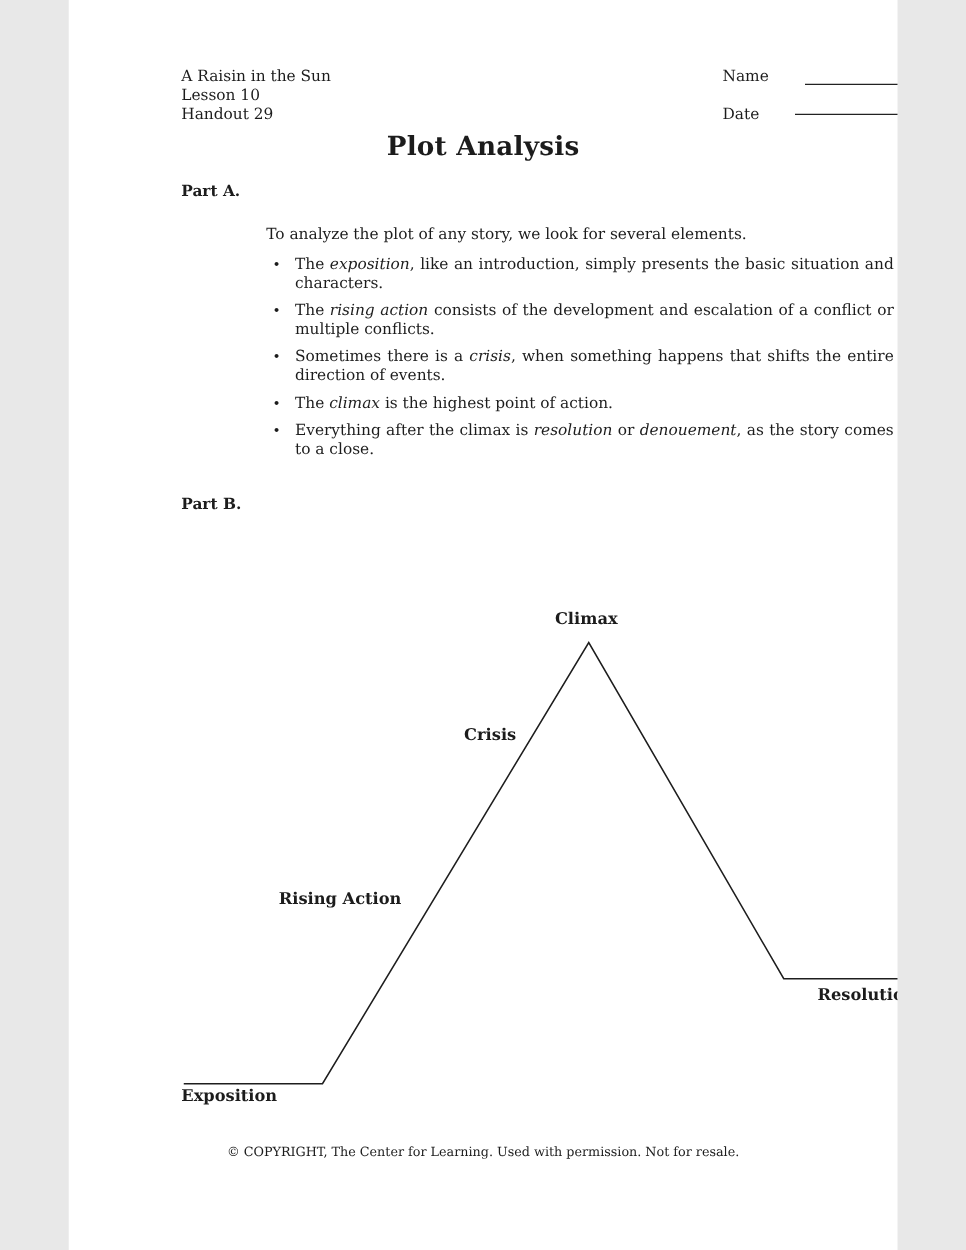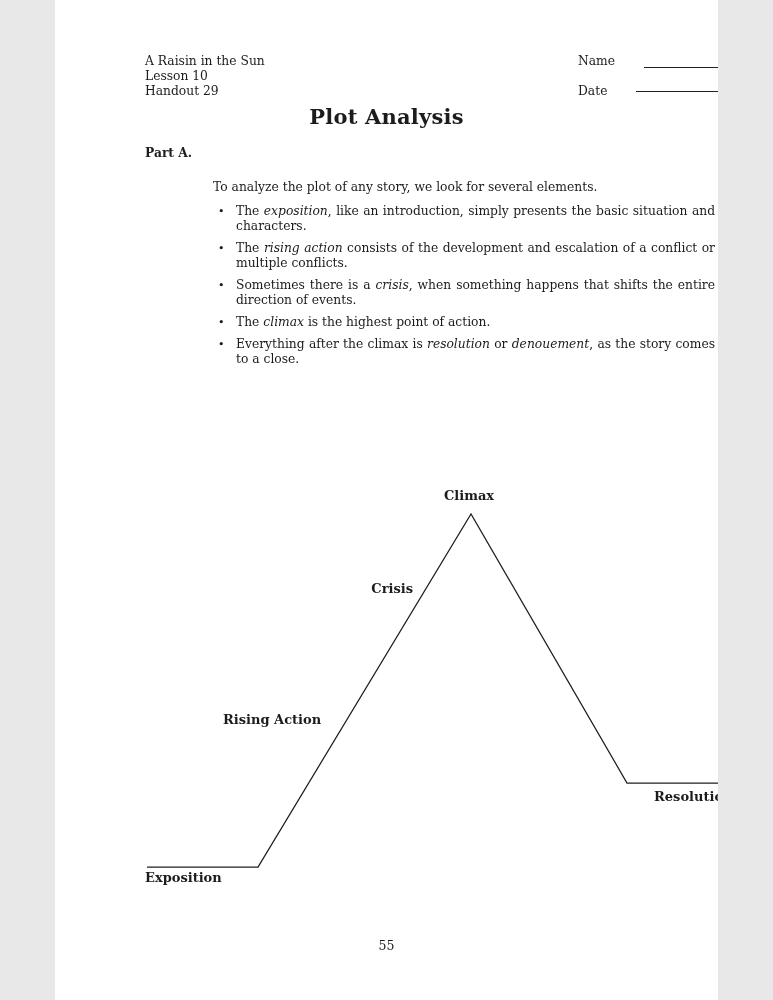--- a/index.html
+++ b/index.html
@@ -104,28 +104,29 @@
         <div class="bullet-text"><span>The </span><span class="it">climax</span><span> is the highest point of action.</span></div>
       </div>
       <div class="bullet-row">
         <span class="bullet-marker">•</span>
         <div class="bullet-text"><span>Everything after the climax is </span><span class="it">resolution</span><span> or </span><span class="it">denouement</span><span>, as the story comes to a close.</span></div>
       </div>
     </div>
   </div>
 
   <div class="abs part-b">
+    <div class="sect-head">Part B.</div>
   </div>
 
   <div class="abs diagram">
     <svg width="773" height="430" viewBox="0 0 773 430">
       <polyline points="92,387 203,387 416,34 572,303 706,303" fill="none" stroke="#1e1e1e" stroke-width="1.25" stroke-linejoin="miter"></polyline>
     </svg>
     <div class="plot-label lbl-climax">Climax</div>
     <div class="plot-label lbl-crisis">Crisis</div>
     <div class="plot-label lbl-rising">Rising Action</div>
     <div class="plot-label lbl-resolution">Resolution</div>
     <div class="plot-label lbl-exposition">Exposition</div>
   </div>
 
-  <div class="abs page-number">55</div>
+  <div class="abs footer-copyright">© COPYRIGHT, The Center for Learning. Used with permission. Not for resale.</div>
 
 </div>
 
 </body></html>

